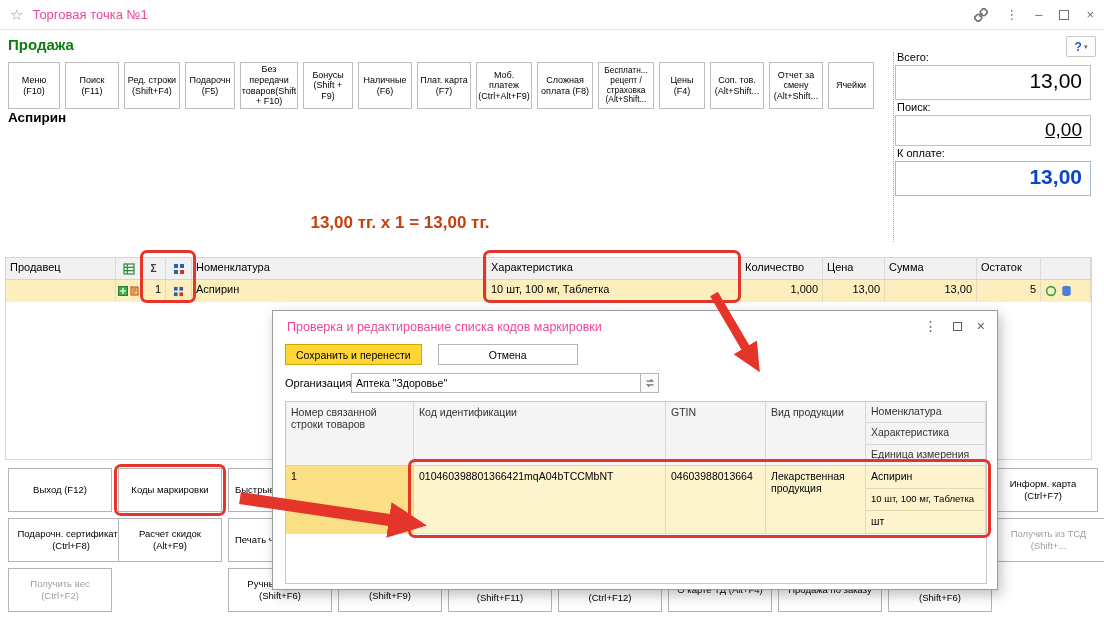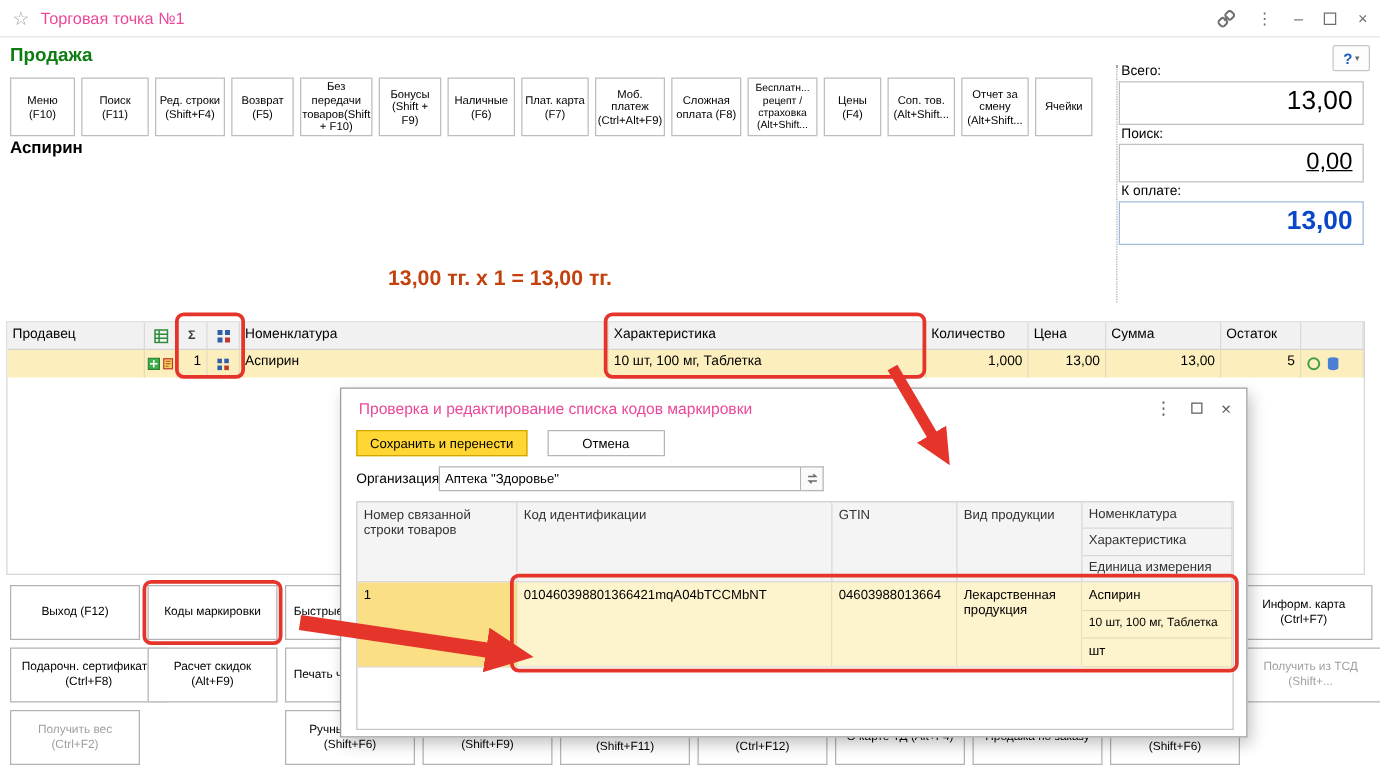--- a/index.html
+++ b/index.html
@@ -68,21 +68,21 @@
 
   
   .dialog { position:absolute; left:272px; top:310px; width:726px; height:280px; background:#fff;
             border:1px solid #9c9c9c; box-shadow:3px 5px 12px rgba(0,0,0,.25); z-index:30; }
   .dlg-title { position:absolute; left:14px; top:9px; font-size:12.5px; color:#ec4899; }
   .dlg-controls { position:absolute; right:12px; top:7px; display:flex; align-items:center; gap:15px; color:#5e5e5e; }
   .dlg-controls .sq { width:9px; height:9px; border:1.3px solid #5e5e5e; display:inline-block; }
   .dlg-cmdbar { position:absolute; left:12px; top:33px; display:flex; gap:16px; }
   .btn-save { height:21px; padding:0 10px; background:#ffd633; border:1px solid #d2a600;
               font-size:10.5px; font-family:inherit; }
-  .btn-cancel { height:21px; width:94px; background:#fff; border:1px solid #b5b5b5;
+  .btn-cancel { height:21px; width:140px; background:#fff; border:1px solid #b5b5b5;
                 font-size:10.5px; font-family:inherit; }
   .dlg-org { position:absolute; left:12px; top:62px; height:20px; display:flex; align-items:center; }
   .org-label { font-size:11px; width:66px; }
   .org-input { width:290px; height:20px; border:1px solid #b5b5b5; font-size:10.5px;
                padding:3px 4px 0; background:#fff; white-space:nowrap; overflow:hidden; }
   .org-pick { width:18px; height:20px; border:1px solid #b5b5b5; border-left:none;
               display:flex; align-items:center; justify-content:center; background:#fafafa; }
 
   .dlg-table { position:absolute; left:12px; top:90px; width:702px; height:183px;
                border:1px solid #c6c6c6; background:#fff; overflow:hidden; }
@@ -133,21 +133,21 @@
   <div class="heading">Продажа</div>
   <div class="help-btn">
     <span class="q">?</span>
     <span class="caret">▾</span>
   </div>
 
   <div class="toolbar">
     <div class="tb-btn" style="width:52px">Меню (F10)</div>
     <div class="tb-btn" style="width:54px">Поиск (F11)</div>
     <div class="tb-btn" style="width:56px">Ред. строки (Shift+F4)</div>
-    <div class="tb-btn" style="width:50px">Возврат (F5)</div>
+    <div class="tb-btn" style="width:50px">Подарочн (F5)</div>
     <div class="tb-btn" style="width:58px">Без передачи товаров(Shift + F10)</div>
     <div class="tb-btn" style="width:50px">Бонусы (Shift + F9)</div>
     <div class="tb-btn" style="width:54px">Наличные (F6)</div>
     <div class="tb-btn" style="width:54px">Плат. карта (F7)</div>
     <div class="tb-btn" style="width:56px">Моб. платеж (Ctrl+Alt+F9)</div>
     <div class="tb-btn" style="width:56px">Сложная оплата (F8)</div>
     <div class="tb-btn" style="width:56px;font-size:8.3px">Бесплатн... рецепт / страховка (Alt+Shift...</div>
     <div class="tb-btn" style="width:46px">Цены (F4)</div>
     <div class="tb-btn" style="width:54px">Соп. тов. (Alt+Shift...</div>
     <div class="tb-btn" style="width:54px">Отчет за смену (Alt+Shift...</div>

